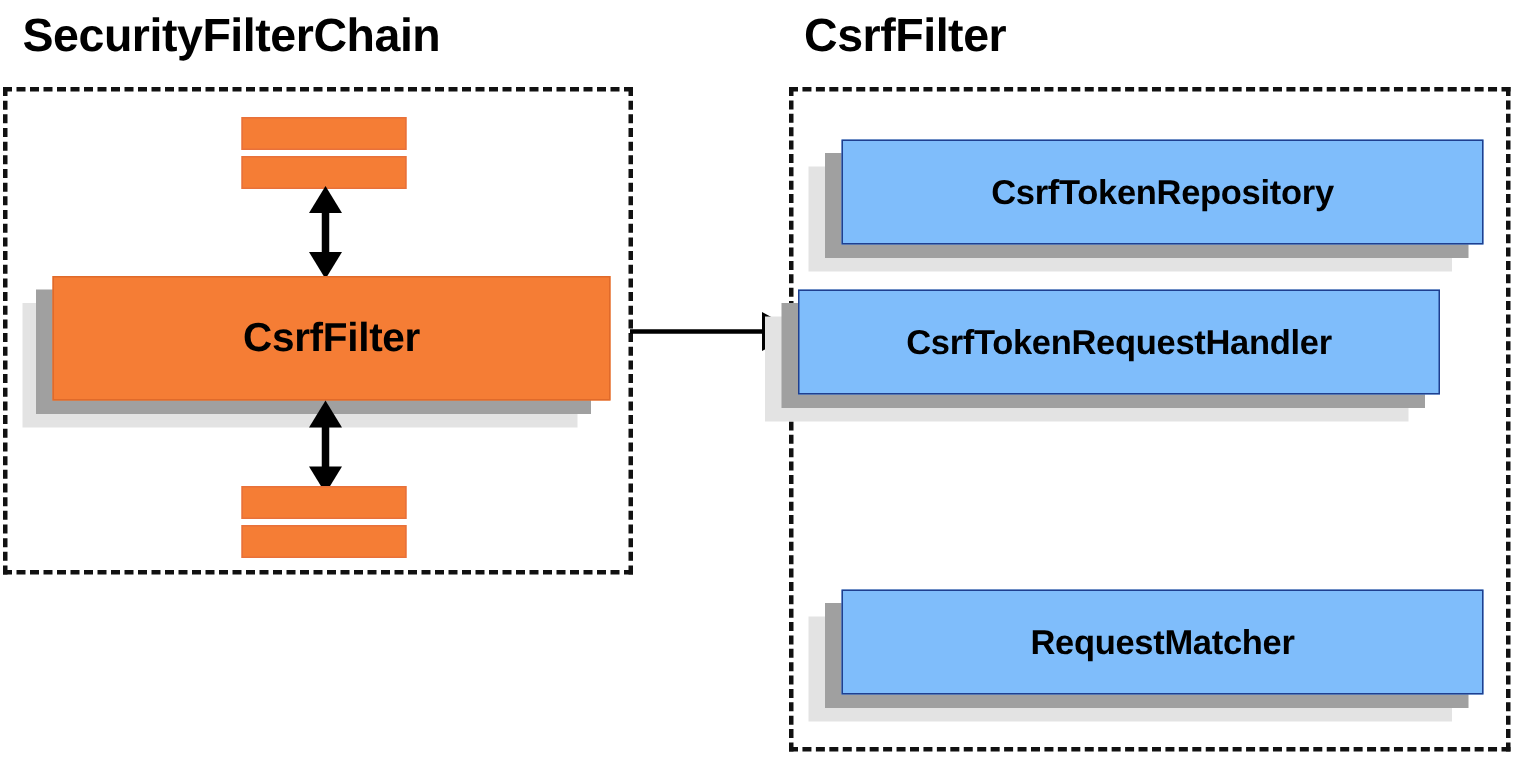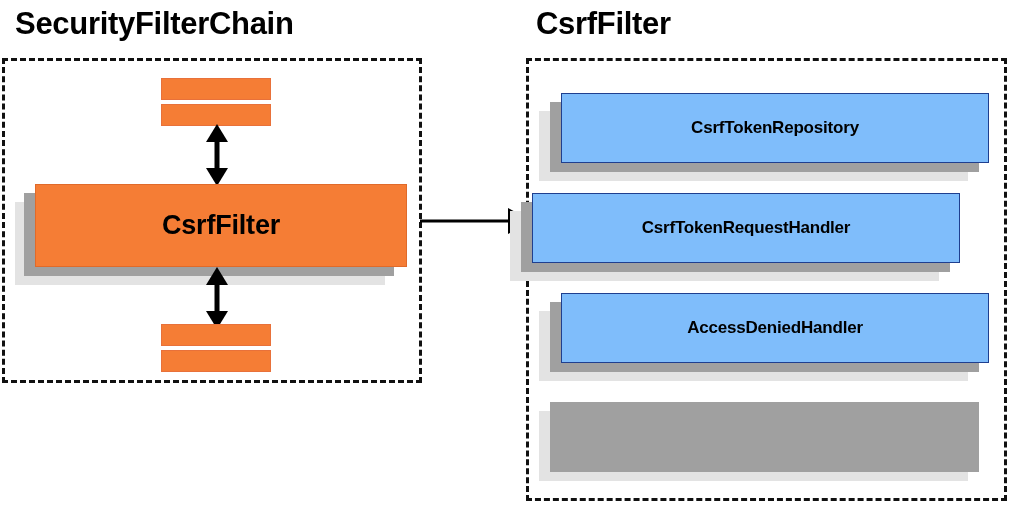--- a/index.html
+++ b/index.html
@@ -55,21 +55,21 @@
   
   .card-blue .face {
     background: #7fbdfb;
     border: 1px solid #1f3f8f;
     display: flex;
     align-items: center;
     justify-content: center;
   }
   .card-blue .face span {
     font-weight: bold;
-    font-size: 17px;
+    font-size: 23px;
     color: #000000;
     letter-spacing: -0.2px;
     white-space: nowrap;
   }
 
   
   .card-orange .face {
     background: #f57d35;
     border: 1px solid #e06a2a;
     display: flex;
@@ -150,26 +150,22 @@
   </div>
 
   <div class="card card-blue" style="left:510px; top:193px; width:450px; height:90px;">
     <div class="shade-back" style="left:0px; top:18px; width:429px; height:70px;"></div>
     <div class="shade-mid" style="left:11px; top:9px; width:429px; height:70px;"></div>
     <div class="face" style="left:22px; top:0px; width:428px; height:70px;">
       <span>CsrfTokenRequestHandler</span>
     </div>
   </div>
 
-  <div class="card card-blue" style="left:539px; top:293px; width:450px; height:90px;">
-    <div class="shade-back" style="left:0px; top:18px; width:429px; height:70px;"></div>
-    <div class="shade-mid" style="left:11px; top:9px; width:429px; height:70px;"></div>
-    <div class="face" style="left:22px; top:0px; width:428px; height:70px;">
-      <span>AccessDeniedHandler</span>
-    </div>
-  </div>
 
   <div class="card card-blue" style="left:539px; top:393px; width:450px; height:90px;">
     <div class="shade-back" style="left:0px; top:18px; width:429px; height:70px;"></div>
     <div class="shade-mid" style="left:11px; top:9px; width:429px; height:70px;"></div>
+    <div class="face" style="left:22px; top:0px; width:428px; height:70px;">
+      <span>RequestMatcher</span>
+    </div>
   </div>
 
 </div>
 
 </body></html>

